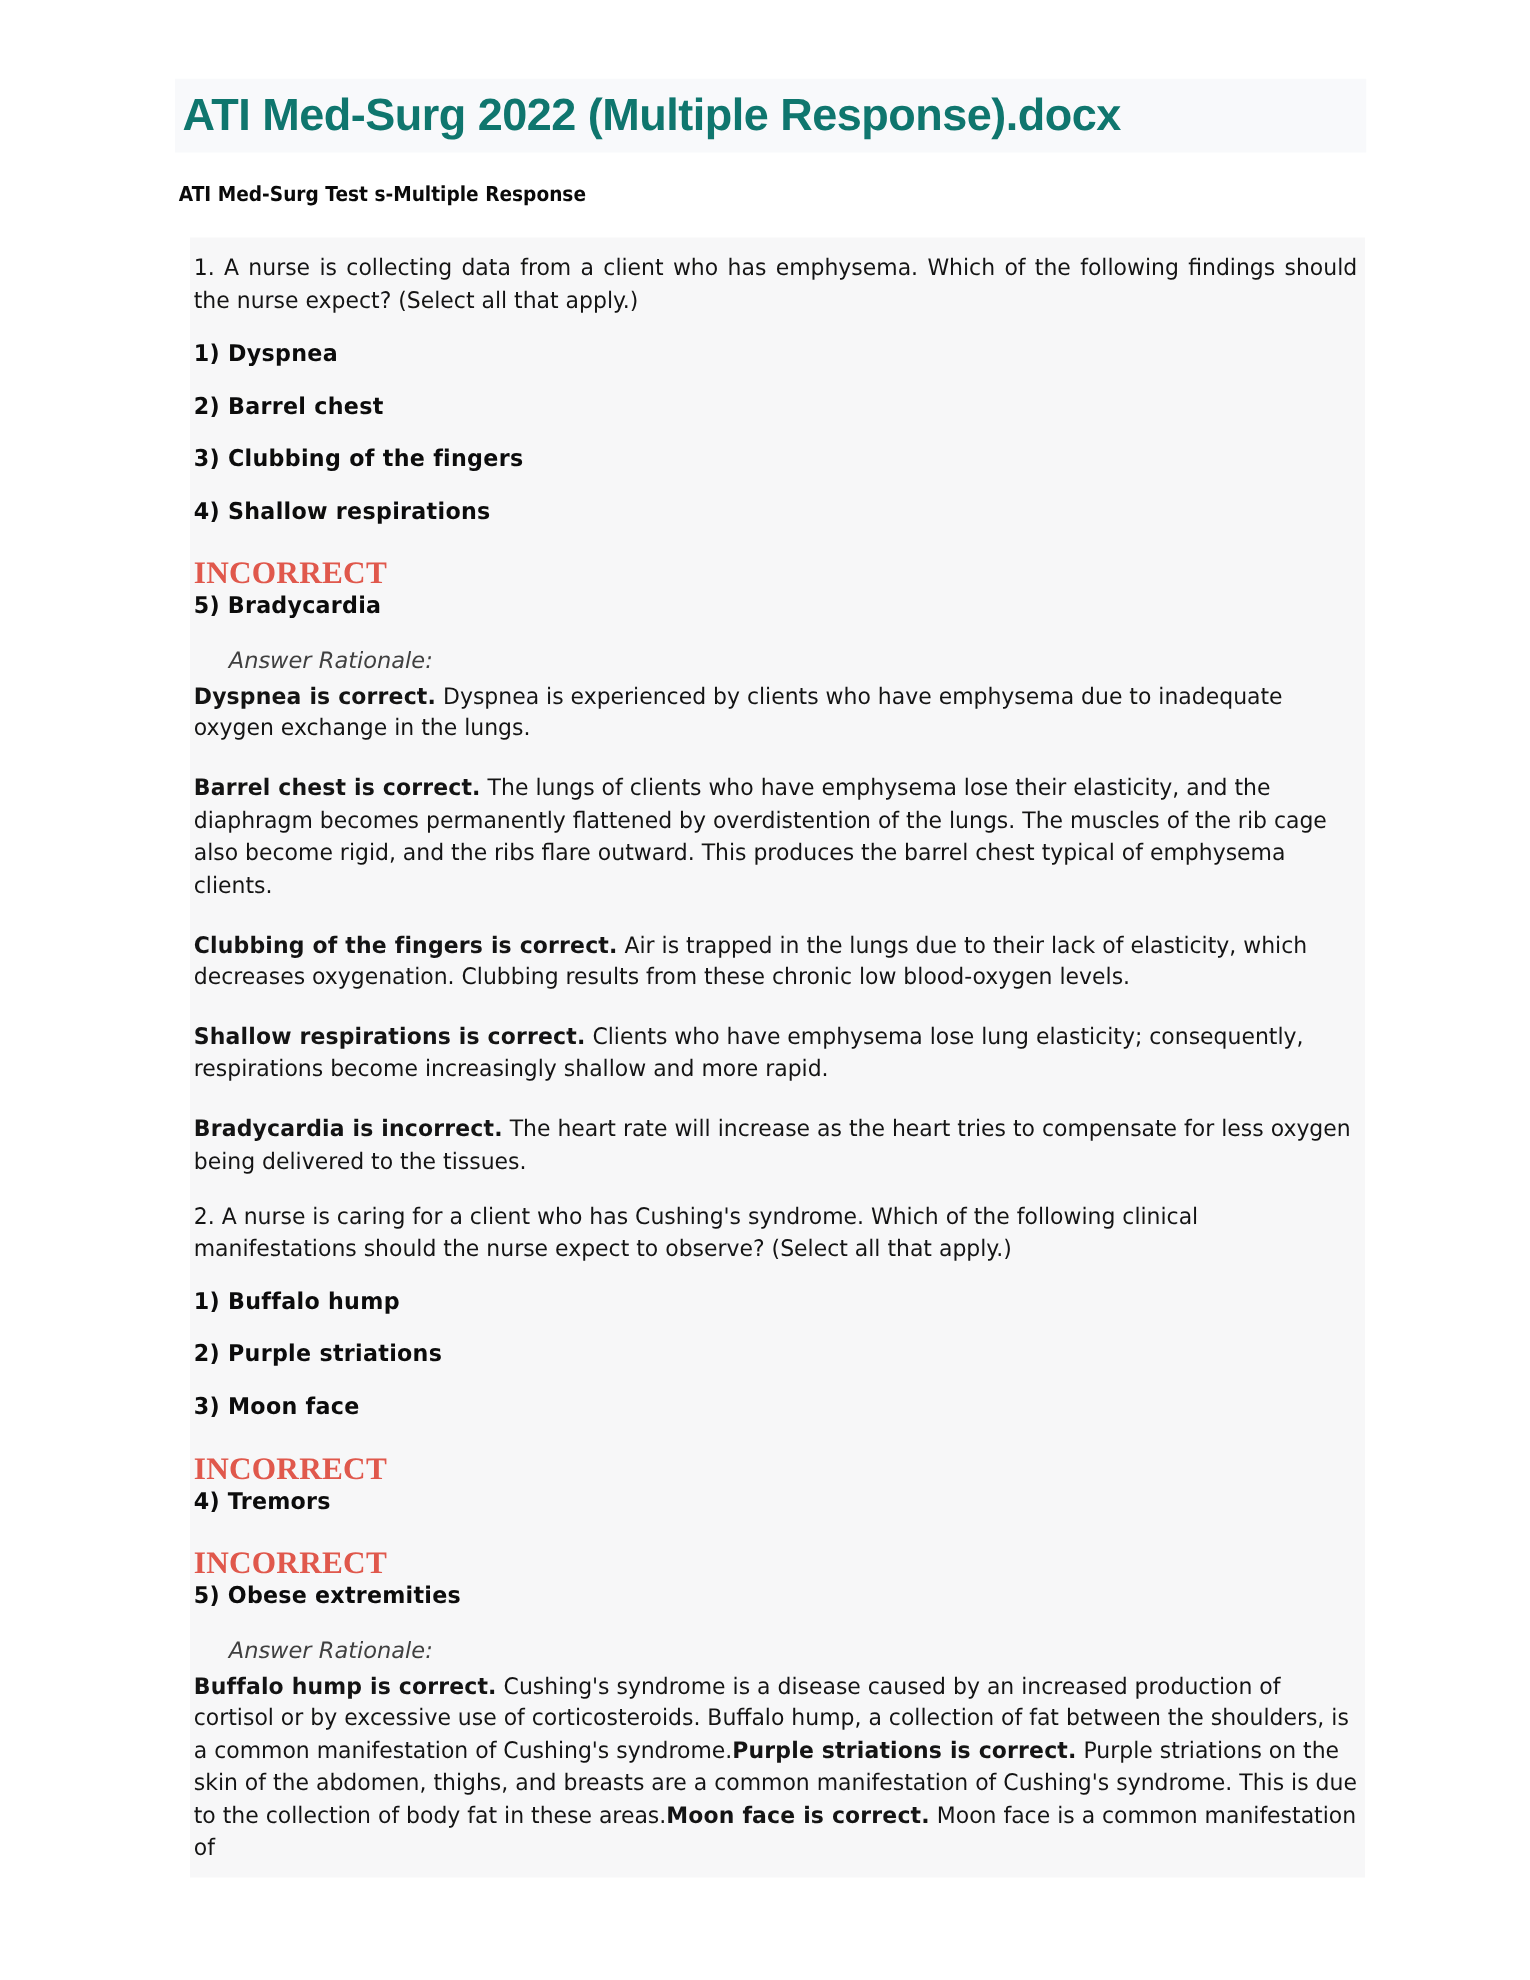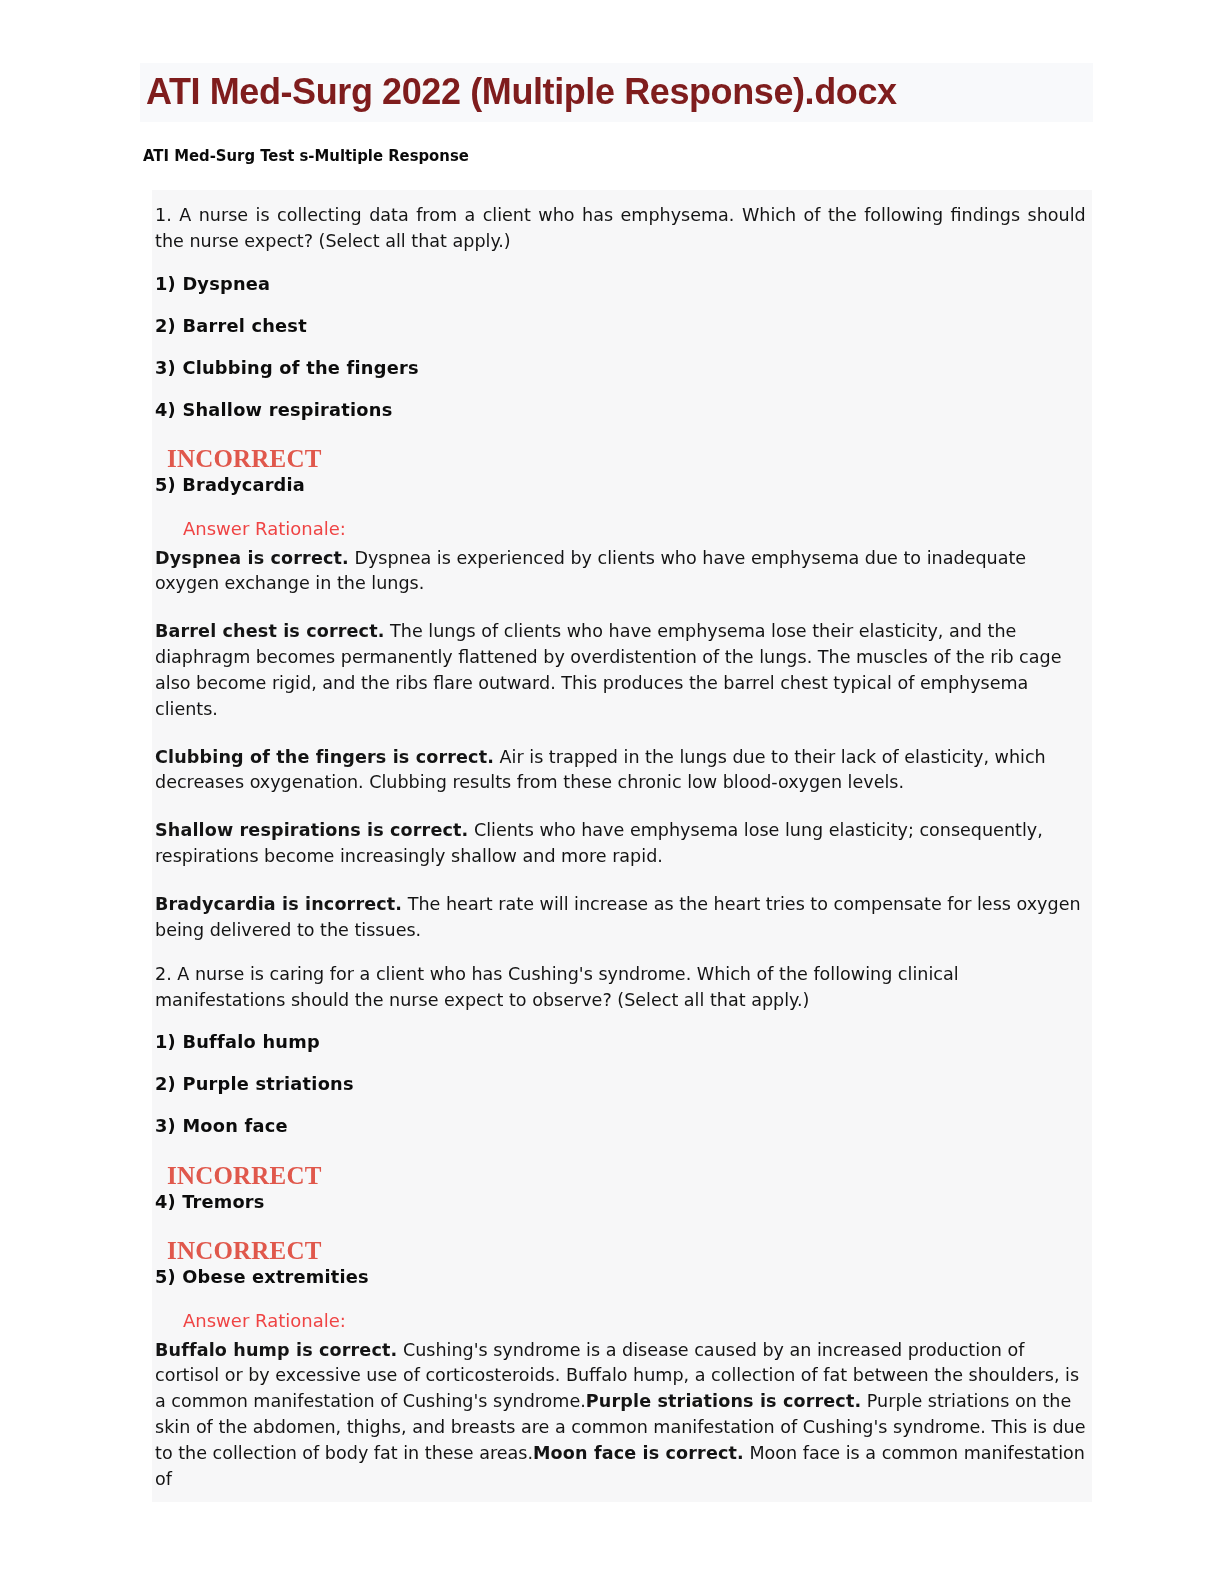--- a/index.html
+++ b/index.html
@@ -30,21 +30,21 @@
     top: 63px;
     width: 953px;
     background: #f8f9fb;
     padding: 8px 6px 10px 6px;
     box-sizing: border-box;
   }
   .doc-title {
     font-family: "Liberation Sans", sans-serif;
     font-size: 36px;
     font-weight: bold;
-    color: #7f1d1d;
+    color: #0f766e;
     letter-spacing: -0.4px;
     line-height: 1.15;
     white-space: nowrap;
   }
 
   
   .doc-subtitle {
     position: absolute;
     left: 143px;
     top: 146px;
@@ -101,29 +101,30 @@
   }
   .option.tight { margin-top: 1px; letter-spacing: 0.2px; }
 
   
   .incorrect {
     font-family: "Liberation Serif", "DejaVu Serif", serif;
     font-size: 25px;
     font-weight: bold;
     color: #e0584c;
     line-height: 1.05;
-    margin: 24px 0 0 12px;
+    margin: 24px 0 0 0;
     letter-spacing: 0.2px;
   }
 
   
   .rationale-label {
     font-family: "DejaVu Sans", sans-serif;
     font-size: 18px;
-    color: #ef4444;
+    font-style: italic;
+    color: #404040;
     margin: 20px 0 0 28px;
     line-height: 1.3;
   }
 
   
   .rationale {
     font-family: "DejaVu Sans", sans-serif;
     font-size: 18.2px;
     color: #141414;
     line-height: 1.42;

